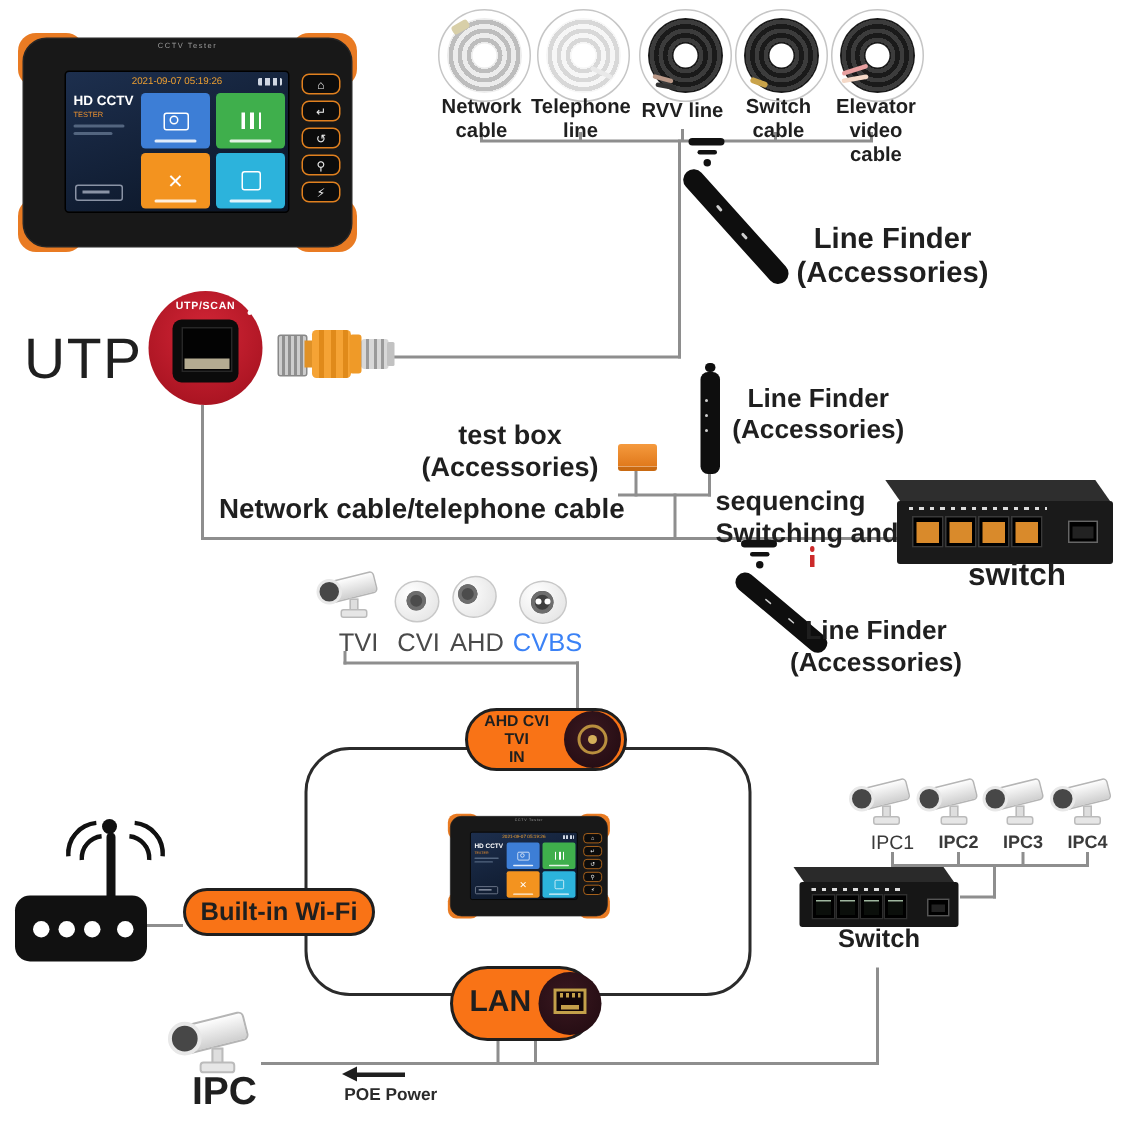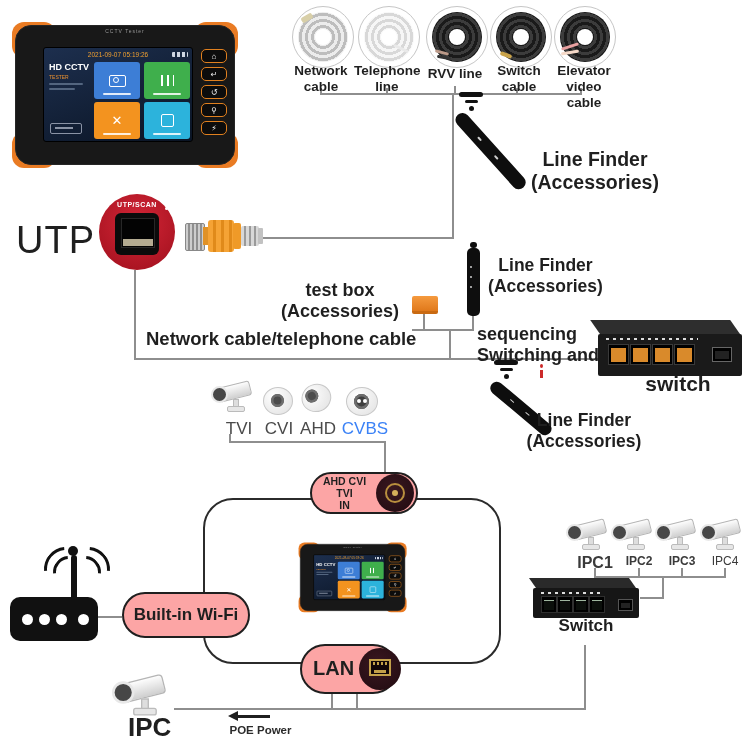--- a/index.html
+++ b/index.html
@@ -23,21 +23,21 @@
   .coil.dark{background:repeating-radial-gradient(circle,#1a1a1a 0 3px,#3c3c3c 3px 6px);}
   .wire{position:absolute;border-radius:2px;}
   
   .pen{position:absolute;background:#0e0e0e;border-radius:7px;}
   .pen .tick{position:absolute;background:#cfcfcf;width:5px;height:1.5px;border-radius:1px;}
   .sig{position:absolute;width:26px;}
   .sig .b1{width:24px;height:4.5px;background:#111;border-radius:3px;margin:0 auto;}
   .sig .b2{width:13px;height:3.5px;background:#111;border-radius:2px;margin:3px auto 0;}
   .sig .dot{width:5px;height:5px;border-radius:50%;background:#111;margin:3px auto 0;}
   
-  .pill{position:absolute;background:#fca5a5;border:2px solid #1f1f1f;display:flex;align-items:center;justify-content:center;box-sizing:border-box;}
+  .pill{position:absolute;background:#f97316;border:2px solid #1f1f1f;display:flex;align-items:center;justify-content:center;box-sizing:border-box;}
   
   .darkcirc{border-radius:50%;background:radial-gradient(circle at 45% 40%,#3a1820,#200a10);position:relative;flex:none;}
   
   .camb{position:absolute;width:48px;height:36px;}
   .camb .body{position:absolute;left:10px;top:5px;width:31px;height:13px;background:linear-gradient(#fdfdfd,#cfcfcf);border:1px solid #b5b5b5;border-radius:3px;transform:rotate(-14deg);}
   .camb .cap{position:absolute;left:3px;top:7px;width:13px;height:13px;border-radius:50%;background:#474747;border:2px solid #e8e8e8;}
   .camb .arm{position:absolute;left:25px;top:20px;width:4px;height:8px;background:#dedede;border:1px solid #bbb;}
   .camb .foot{position:absolute;left:19px;top:27px;width:16px;height:4px;background:#e6e6e6;border:1px solid #bbb;border-radius:2px;}
   .camd{position:absolute;width:32px;height:30px;}
   .camd .dome{position:absolute;left:1px;top:2px;width:28px;height:26px;border-radius:50%;background:radial-gradient(circle at 35% 30%,#ffffff,#e0e0e0);border:1px solid #c8c8c8;}
@@ -388,21 +388,21 @@
     <div class="arc" style="left:59px;top:13px;border-right-color:#111;transform:rotate(-40deg)"></div>
     <div class="adot"></div>
     <div class="ant"></div>
     <div class="rbody">
       <div class="rdot" style="left:12px"></div>
       <div class="rdot" style="left:29px"></div>
       <div class="rdot" style="left:46px"></div>
       <div class="rdot" style="left:68px"></div>
     </div>
   </div>
-  <div class="pill" style="left:122px;top:592px;width:128px;height:46px;border-radius:23px">
+  <div class="pill" style="left:122px;top:592px;width:128px;height:32px;border-radius:23px">
     <span class="txt" style="position:static;font-size:17px">Built-in Wi-Fi</span>
   </div>
 
   <div class="pill" style="left:300px;top:644px;width:98px;height:50px;border-radius:25px;justify-content:flex-start;padding-left:11px">
     <span class="txt" style="position:static;font-size:20px;margin-right:5px">LAN</span>
     <div class="darkcirc" style="width:42px;height:42px">
       <div class="abs" style="left:10px;top:11px;width:22px;height:17px;border:2px solid #c3a04a;box-sizing:border-box;background:#120608">
         <div class="abs" style="left:2px;top:1px;width:14px;height:3px;background:repeating-linear-gradient(90deg,#c3a04a 0 2px,transparent 2px 4px)"></div>
         <div class="abs" style="left:3px;bottom:1px;width:12px;height:3px;background:#c3a04a"></div>
       </div>
@@ -426,24 +426,24 @@
       <div class="cap"></div>
       <div class="arm"></div>
       <div class="foot"></div>
   </div>
   <div class="camb" style="left:697px;top:517px">
     <div class="body"></div>
       <div class="cap"></div>
       <div class="arm"></div>
       <div class="foot"></div>
   </div>
-  <div class="txt tc" style="left:577px;top:554px;width:36px;font-size:16px;font-weight:700;color:#3a3a3a">IPC1</div>
+  <div class="txt tc" style="left:577px;top:554px;width:36px;font-size:13px;font-weight:400;color:#3a3a3a">IPC1</div>
   <div class="txt tc" style="left:621px;top:554px;width:36px;font-size:12px;font-weight:700;color:#3a3a3a">IPC2</div>
   <div class="txt tc" style="left:664px;top:554px;width:36px;font-size:12px;font-weight:700;color:#3a3a3a">IPC3</div>
-  <div class="txt tc" style="left:707px;top:554px;width:36px;font-size:12px;font-weight:400;color:#3a3a3a">IPC4</div>
+  <div class="txt tc" style="left:707px;top:554px;width:36px;font-size:12px;font-weight:700;color:#3a3a3a">IPC4</div>
 
   <div class="abs" style="left:533px;top:576px;width:110px;height:44px">
     <div class="swtop" style="left:3px;top:2px;width:100px;height:10px;background:#2a2a2a"></div>
     <div class="swfront" style="left:0;top:12px;width:106px;height:30px;background:#161616"></div>
     <div class="dashrow" style="left:8px;top:16px;width:62px"></div>
     <div class="port" style="left:8px;top:20px;width:14px;height:15px;border-color:#2f2f2f">
         <div class="in" style="background:#0b0f0b;border-top:1px solid #9fb79f"></div>
       </div>
     <div class="port" style="left:24px;top:20px;width:14px;height:15px;border-color:#2f2f2f">
         <div class="in" style="background:#0b0f0b;border-top:1px solid #9fb79f"></div>

